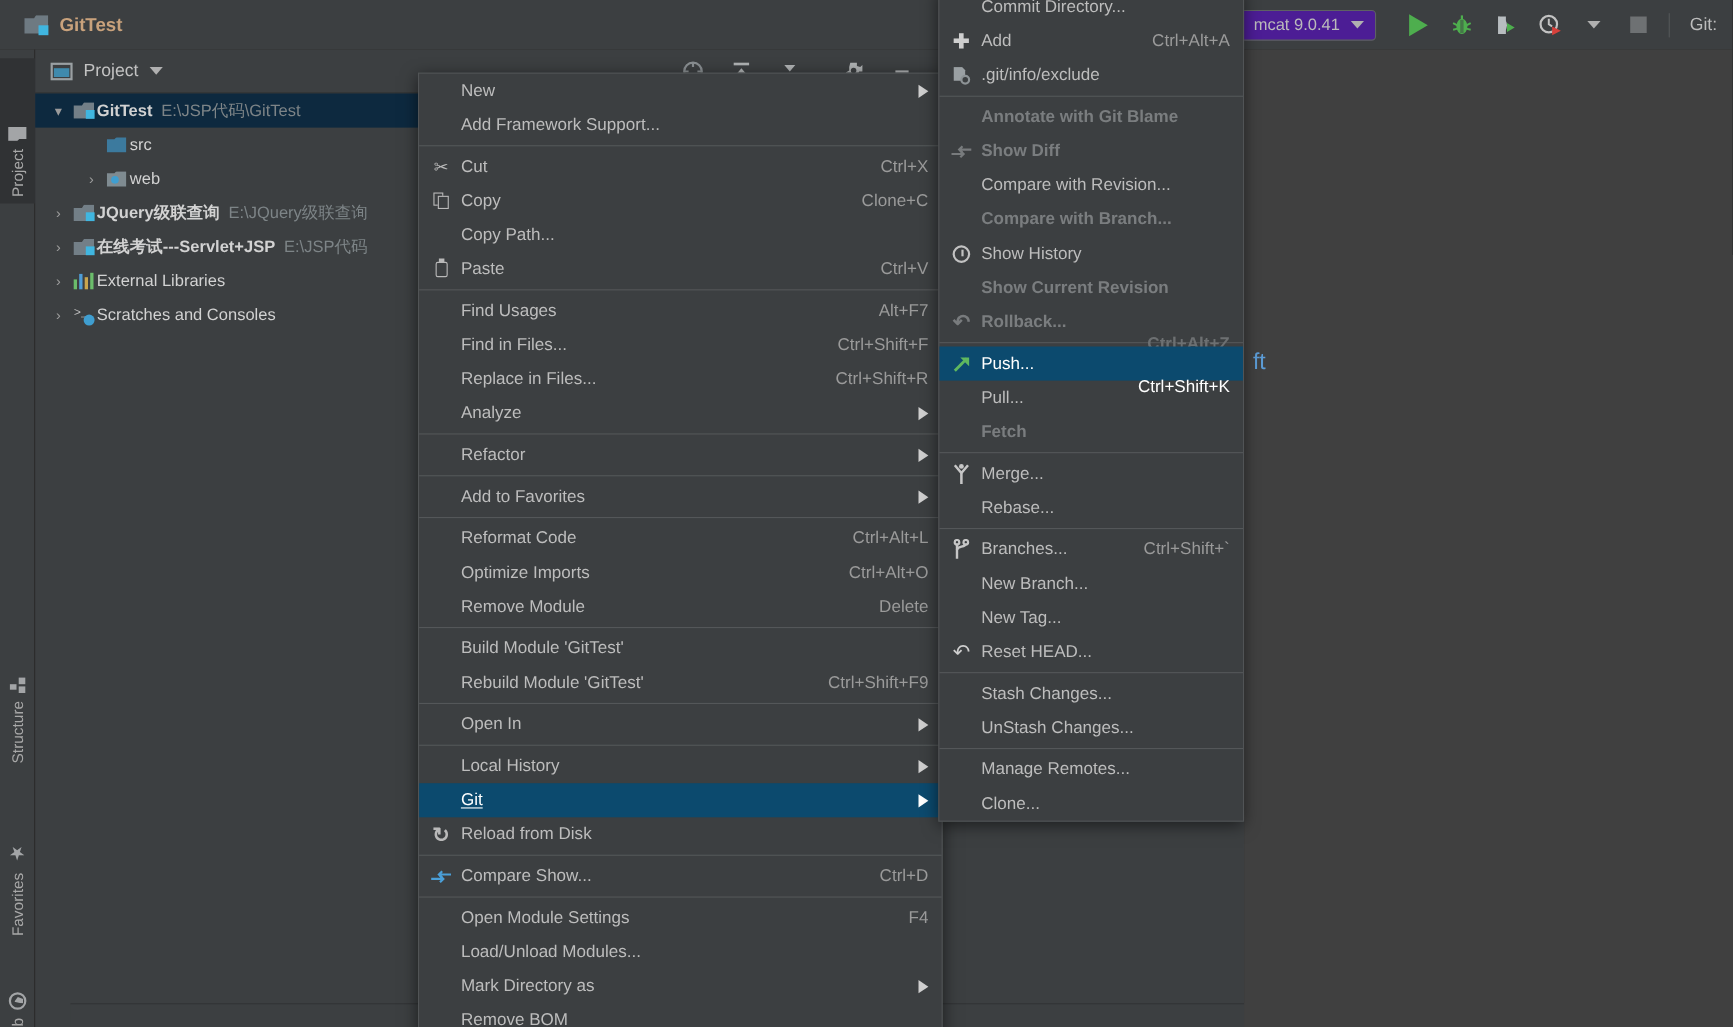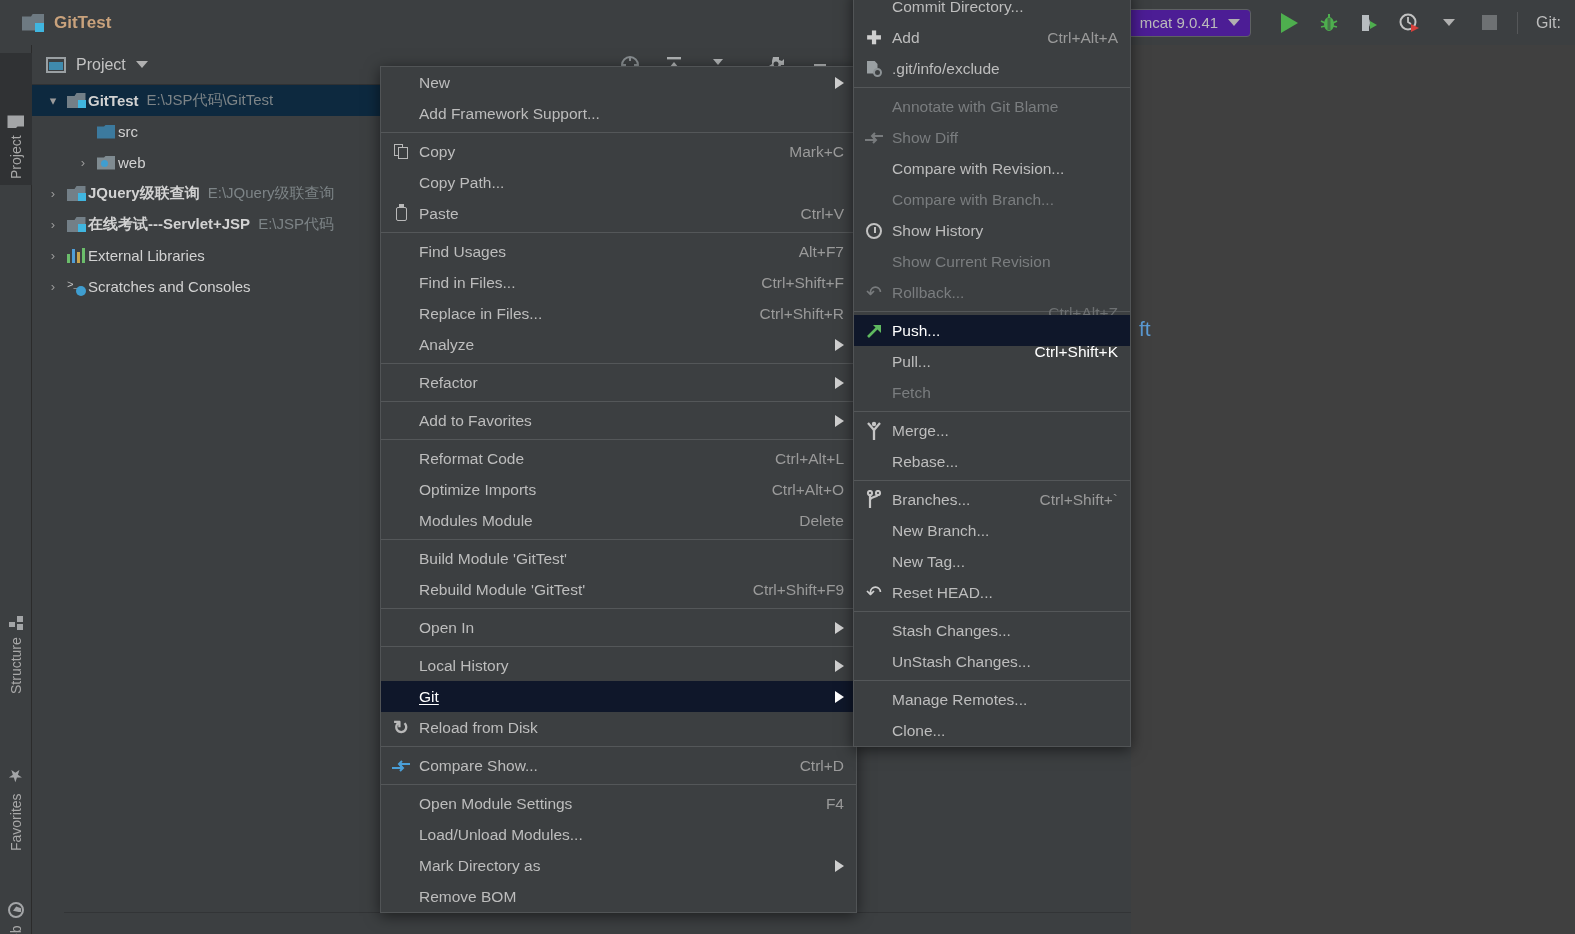--- a/index.html
+++ b/index.html
@@ -130,23 +130,23 @@
   #main-menu { left: 380px; top: 66px; width: 477px; }
   #git-menu  { left: 853px; top: -10px; width: 278px; }
 
   .mi {
     position: relative; display: flex; align-items: center;
     height: 31px; padding-left: 38px; padding-right: 12px;
     white-space: nowrap; cursor: default;
   }
   .mi .label { flex: 1 1 auto; }
   .mi .accel { color: #9a9a9a; margin-left: 18px; }
-  .mi.highlight { background: #0f172a; color: #ffffff; }
+  .mi.highlight { background: #0c4a6e; color: #ffffff; }
   .mi.highlight .accel { color: #ffffff; margin-top: 42px; }
-  .mi.disabled { color: #7a7d7f; }
+  .mi.disabled { color: #7a7d7f; font-weight: bold; }
   .mi.disabled .accel { color: #6d7072; margin-top: 40px; }
   .mi .sub-arrow {
     width: 0; height: 0; margin-left: 14px;
     border-top: 6px solid transparent; border-bottom: 6px solid transparent;
     border-left: 9px solid #cfcfcf;
   }
   .mi.highlight .sub-arrow { border-left-color: #ffffff; }
   .mi .mi-icon {
     position: absolute; left: 10px; top: 50%; transform: translateY(-50%);
     width: 20px; height: 20px; display: flex; align-items: center; justify-content: center;
@@ -381,28 +381,33 @@
     <div class="mi">
       <span class="label">New</span>
       <span class="sub-arrow"></span>
     </div>
     <div class="mi">
       <span class="label">Add Framework Support...</span>
     </div>
     <div class="sep"></div>
 
     <div class="mi">
+      <span class="mi-icon gl-scissors"></span>
+      <span class="label">Cut</span>
+      <span class="accel">Ctrl+X</span>
+    </div>
+    <div class="mi">
       <span class="mi-icon">
           <span class="gl-copy">
             <i class="back"></i>
             <i class="front"></i>
           </span>
         </span>
       <span class="label">Copy</span>
-      <span class="accel">Mark+C</span>
+      <span class="accel">Clone+C</span>
     </div>
     <div class="mi">
       <span class="label">Copy Path...</span>
     </div>
     <div class="mi">
       <span class="mi-icon">
           <span class="gl-paste"></span>
         </span>
       <span class="label">Paste</span>
       <span class="accel">Ctrl+V</span>
@@ -441,21 +446,21 @@
 
     <div class="mi">
       <span class="label">Reformat Code</span>
       <span class="accel">Ctrl+Alt+L</span>
     </div>
     <div class="mi">
       <span class="label">Optimize Imports</span>
       <span class="accel">Ctrl+Alt+O</span>
     </div>
     <div class="mi">
-      <span class="label">Modules Module</span>
+      <span class="label">Remove Module</span>
       <span class="accel">Delete</span>
     </div>
     <div class="sep"></div>
 
     <div class="mi">
       <span class="label">Build Module 'GitTest'</span>
     </div>
     <div class="mi">
       <span class="label">Rebuild Module 'GitTest'</span>
       <span class="accel">Ctrl+Shift+F9</span>

